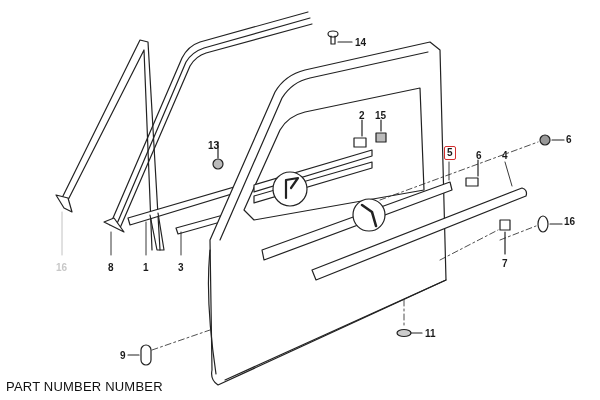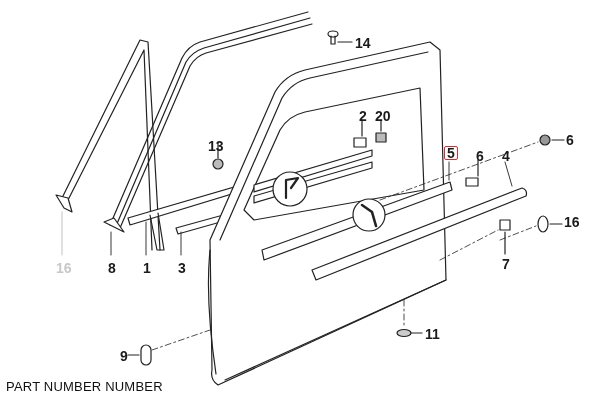--- a/index.html
+++ b/index.html
@@ -1,18 +1,18 @@
 <!DOCTYPE html>
 <html><head>
 <meta charset="utf-8">
 <style>
   html, body { margin:0; padding:0; background:#ffffff; }
   body { width:600px; height:400px; overflow:hidden; position:relative; font-family:"Liberation Sans", sans-serif; }
   #diagram { position:absolute; left:0; top:0; width:600px; height:400px; }
-  .lbl { position:absolute; font-family:"Liberation Sans", sans-serif; font-size:14px; font-weight:bold; color:#1a1a1a; line-height:12px; }
+  .lbl { position:absolute; font-family:"Liberation Sans", sans-serif; font-size:10px; font-weight:bold; color:#1a1a1a; line-height:12px; }
   .lbl.faded { color:#c8c8c8; }
   .lbl.hl { border:1.5px solid #d32f2f; border-radius:2px; padding:0 2px; line-height:12px; }
   #caption { position:absolute; left:6px; top:379px; font-size:13px; color:#111; letter-spacing:0.2px; }
 </style>
 </head>
 <body>
 
 <svg id="diagram" viewBox="0 0 600 400" xmlns="http://www.w3.org/2000/svg" fill="none" stroke="#222" stroke-width="1.2" stroke-linecap="round" stroke-linejoin="round">
 
   <g>
@@ -132,17 +132,17 @@
   <span class="lbl hl" style="left:444px;top:146px;">5</span>
   <span class="lbl" style="left:476px;top:150px;">6</span>
   <span class="lbl" style="left:502px;top:258px;">7</span>
   <span class="lbl" style="left:108px;top:262px;">8</span>
   <span class="lbl" style="left:120px;top:350px;">9</span>
   <span class="lbl" style="left:566px;top:134px;">6</span>
   <span class="lbl" style="left:564px;top:216px;">16</span>
   <span class="lbl" style="left:425px;top:328px;">11</span>
   <span class="lbl" style="left:208px;top:140px;">13</span>
   <span class="lbl" style="left:355px;top:37px;">14</span>
-  <span class="lbl" style="left:375px;top:110px;">20</span>
+  <span class="lbl" style="left:375px;top:110px;">15</span>
   <span class="lbl faded" style="left:56px;top:262px;">16</span>
 </div>
 
 <div id="caption">PART NUMBER NUMBER</div>
 
 </body></html>

